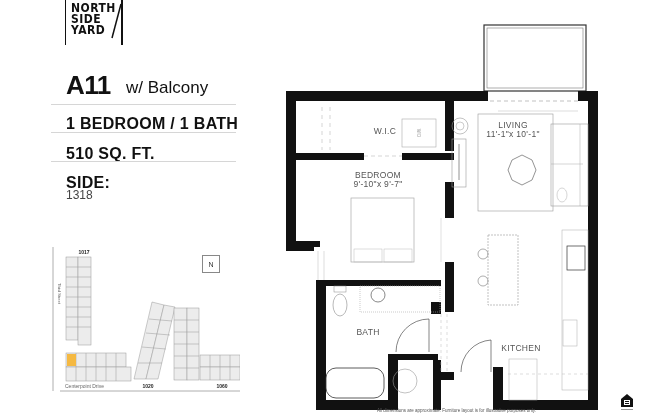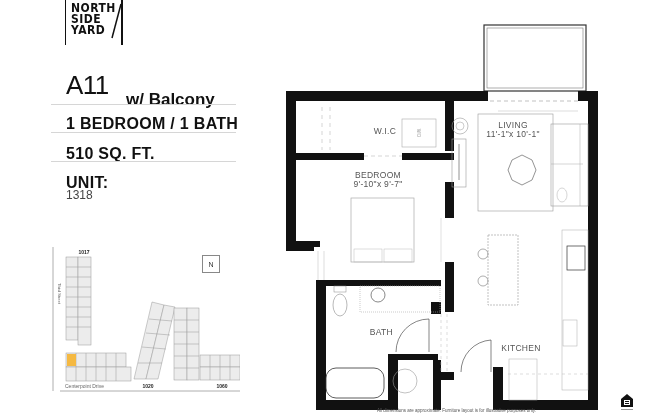--- a/index.html
+++ b/index.html
@@ -2,22 +2,22 @@
 <html><head>
 <meta charset="utf-8">
 <style>
   html, body { margin:0; padding:0; background:#ffffff; }
   body { width:652px; height:416px; position:relative; overflow:hidden; font-family:"Liberation Sans", sans-serif; color:#111; }
   .abs { position:absolute; }
   .logo { left:65px; top:0px; width:60px; height:45px; border-left:1.5px solid #111; }
   .logo-text { position:absolute; left:5px; top:3px; font-family:"DejaVu Sans Condensed","DejaVu Sans", sans-serif; font-weight:bold; font-size:12px; line-height:11px; letter-spacing:0.5px; color:#111; }
   .logo-slash { position:absolute; left:44px; top:2px; width:12px; height:38px; }
   .logo-bar { position:absolute; left:55px; top:0; width:1.5px; height:45px; background:#111; }
-  .title { left:66px; top:70px; font-size:26px; font-weight:normal; letter-spacing:-0.5px; }
-  .title-sub { left:126px; top:78px; font-size:17px; font-weight:bold;margin-top:12px; }
+  .title { left:66px; top:70px; font-size:26px; font-weight:bold; letter-spacing:-0.5px; }
+  .title-sub { left:126px; top:78px; font-size:17px; font-weight:normal; }
   .hr { left:51px; width:185px; height:1px; background:#d6d6d6; }
   .spec { left:66px; font-size:16px; font-weight:bold; letter-spacing:0.3px; }
   .unit-val { left:66px; top:188px; font-size:12px; color:#444; }
   .sitemap { left:50px; top:245px; width:190px; height:150px; }
   .disclaimer { left:377px; top:408px; font-size:4.5px; color:#555; }
   .eho { left:620px; top:393px; width:14px; height:18px; }
   .plan { left:278px; top:0px; width:330px; height:400px;margin-top:22px; }
   .room-label { font-size:8.5px; color:#555; text-align:center; letter-spacing:0.3px; line-height:10px; }
 </style>
 </head>
@@ -36,21 +36,21 @@
 </div>
 
 <div class="abs title">A11</div>
 <div class="abs title-sub">w/ Balcony</div>
 
 <div class="abs hr" style="top:104px"></div>
 <div class="abs spec" style="top:115px">1 BEDROOM / 1 BATH</div>
 <div class="abs hr" style="top:132px"></div>
 <div class="abs spec" style="top:145px">510 SQ. FT.</div>
 <div class="abs hr" style="top:161px"></div>
-<div class="abs spec" style="top:174px">UNIT:</div>
+<div class="abs spec" style="top:174px">SIDE:</div>
 <div class="abs unit-val">1318</div>
 
 <div class="abs sitemap">
   <svg width="190" height="150" viewBox="0 0 190 150">
     <line x1="3" y1="2" x2="3" y2="146" stroke="#999" stroke-width="0.8"></line>
     <line x1="10" y1="146" x2="190" y2="146" stroke="#999" stroke-width="0.8"></line>
 
     <g fill="#ececec" stroke="#999" stroke-width="0.5">
       <rect x="16" y="12" width="12" height="83"></rect>
       <rect x="28" y="12" width="13" height="88"></rect>
@@ -183,21 +183,21 @@
     <rect x="289" y="224" width="18" height="24" fill="none" stroke="#333" stroke-width="0.7"></rect>
     <rect x="285" y="298" width="14" height="26" fill="none" stroke="#aaa" stroke-width="0.5"></rect>
     <line x1="230" y1="352" x2="310" y2="352" stroke="#bbb" stroke-width="0.5" stroke-dasharray="3,3"></line>
     <rect x="231" y="337" width="28" height="41" fill="none" stroke="#aaa" stroke-width="0.5"></rect>
   </svg>
   <div class="abs room-label" style="left:72px; top:104px; width:70px;">W.I.C</div>
   <div class="abs room-label" style="left:60px; top:148px; width:80px;">BEDROOM</div>
   <div class="abs room-label" style="left:60px; top:157px; width:80px;">9'-10"x 9'-7"</div>
   <div class="abs room-label" style="left:195px; top:98px; width:80px;">LIVING</div>
   <div class="abs room-label" style="left:195px; top:107px; width:80px;">11'-1"x 10'-1"</div>
-  <div class="abs room-label" style="left:65px; top:305px; width:50px;text-align:right;">BATH</div>
+  <div class="abs room-label" style="left:65px; top:305px; width:50px;">BATH</div>
   <div class="abs room-label" style="left:213px; top:321px; width:60px;text-align:center;">KITCHEN</div>
 </div>
 
 <div class="abs disclaimer">All dimensions are approximate. Furniture layout is for illustrative purposes only.</div>
 <svg class="abs eho" viewBox="0 0 14 18">
   <polygon points="7,1 13,6 13,14 1,14 1,6" fill="#111"></polygon>
   <rect x="4" y="7" width="6" height="5" fill="#fff"></rect>
   <rect x="5" y="8" width="4" height="1" fill="#111"></rect>
   <rect x="5" y="10" width="4" height="1" fill="#111"></rect>
   <rect x="1" y="16" width="12" height="1" fill="#999"></rect>

